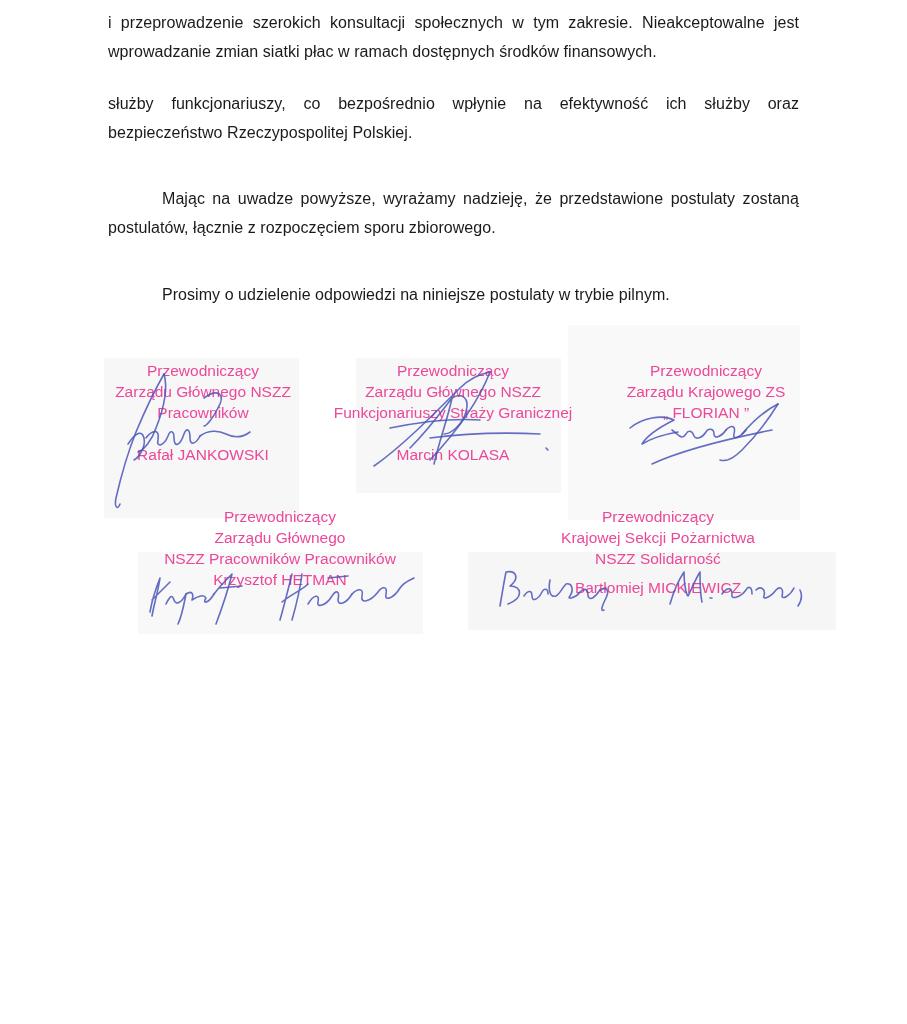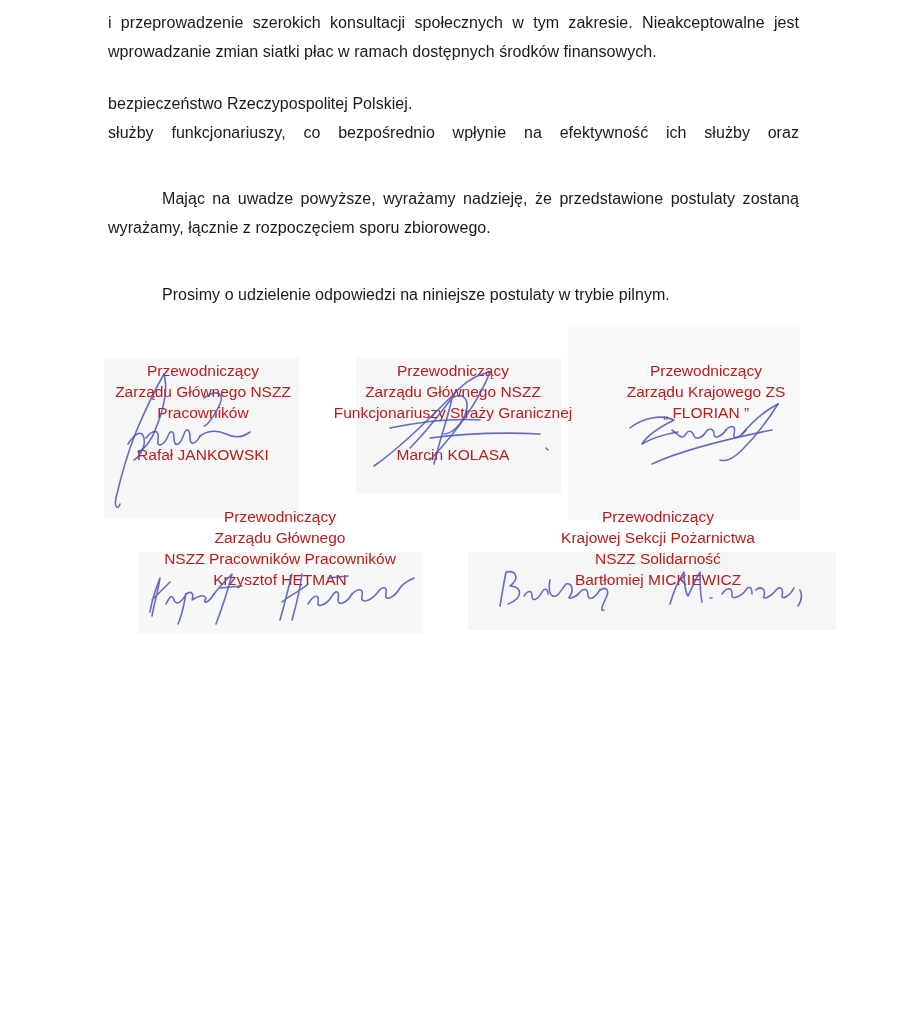--- a/index.html
+++ b/index.html
@@ -49,21 +49,21 @@
 
     .scan-bg {
       position: absolute;
       background: #f7f7f7;
     }
     .sig-block {
       position: absolute;
       text-align: center;
       font-size: 15.5px;
       line-height: 21px;
-      color: #b91c1c;
+      color: #ec4899;
       white-space: nowrap;
     }
     .sig-block .line { display: block; }
     .sig-block .name { display: block; margin-top: 21px; text-align: center; }
     .sig-block.tight .name { margin-top: 0; }
 
     .sig-svg {
       position: absolute;
       overflow: visible;
       pointer-events: none;
@@ -81,27 +81,27 @@
 <body>
 
 <div class="page">
 
   <div class="para" id="p1">
     <span class="ln">i przeprowadzenie szerokich konsultacji społecznych w tym zakresie. Nieakceptowalne jest</span>
     <span class="ln last">wprowadzanie zmian siatki płac w ramach dostępnych środków finansowych.</span>
   </div>
 
   <div class="para" id="p2">
+    <span class="ln">służby funkcjonariuszy, co bezpośrednio wpłynie na efektywność ich służby oraz</span>
     <span class="ln last">bezpieczeństwo Rzeczypospolitej Polskiej.</span>
-    <span class="ln">służby funkcjonariuszy, co bezpośrednio wpłynie na efektywność ich służby oraz</span>
   </div>
 
   <div class="para" id="p3">
     <span class="ln indent">Mając na uwadze powyższe, wyrażamy nadzieję, że przedstawione postulaty zostaną</span>
-    <span class="ln last">wyrażamy, łącznie z rozpoczęciem sporu zbiorowego.</span>
+    <span class="ln last">postulatów, łącznie z rozpoczęciem sporu zbiorowego.</span>
   </div>
 
   <div class="para" id="p4">
     <span class="ln indent last">Prosimy o udzielenie odpowiedzi na niniejsze postulaty w trybie pilnym.</span>
   </div>
 
   <div class="scan-bg" style="left:104px; top:358px; width:195px; height:160px;"></div>
   <div class="scan-bg" style="left:356px; top:358px; width:205px; height:135px;"></div>
   <div class="scan-bg" style="left:568px; top:325px; width:232px; height:195px; background:#f9f9f9;"></div>
   <div class="scan-bg" style="left:138px; top:552px; width:285px; height:82px; background:#f8f8f8;"></div>
@@ -167,21 +167,21 @@
     <path d="M150 10 C146 26, 142 42, 138 56 M140 38 C150 30, 160 26, 166 20 M160 10 C158 26, 154 42, 150 56"></path>
     <path d="M166 40 C172 30, 178 30, 176 38 C174 44, 184 42, 190 32 C194 26, 198 26, 196 36 C196 42, 204 40, 210 30"></path>
     <path d="M210 30 C216 24, 222 24, 220 32 C218 40, 228 38, 236 28 C240 22, 246 22, 244 30 C242 38, 252 34, 258 24 C262 18, 268 16, 272 14"></path>
     <path d="M186 14 L206 12"></path>
   </svg>
 
   <div class="sig-block tight" style="left:508px; top:506px; width:300px;">
     <span class="line">Przewodniczący</span>
     <span class="line">Krajowej Sekcji Pożarnictwa</span>
     <span class="line">NSZZ Solidarność</span>
-    <span class="name" style="margin-top:0;">Bartłomiej MICKIEWICZ</span>
+    <span class="name" style="margin-top:8px;">Bartłomiej MICKIEWICZ</span>
   </div>
   <svg class="sig-svg" style="left:490px; top:566px;" width="340" height="50" viewBox="0 0 340 50">
     <path d="M10 40 C12 28, 14 16, 16 6 C26 4, 30 12, 20 20 C32 20, 34 32, 18 38"></path>
     <path d="M34 30 C38 24, 42 24, 42 30 C42 36, 48 34, 52 26 C54 22, 58 22, 58 28"></path>
     <path d="M60 14 C58 24, 60 32, 66 30 C70 28, 72 22, 76 18 C82 16, 84 24, 80 30 C76 34, 86 32, 90 26 C94 22, 98 22, 98 30 C100 36, 106 30, 110 24"></path>
     <path d="M110 24 C116 20, 120 24, 116 32 C112 40, 110 46, 114 44"></path>
     <path d="M180 38 C184 24, 190 12, 194 6 C194 18, 196 28, 198 30 C202 22, 206 12, 210 6 C210 18, 210 28, 212 36"></path>
     <path d="M220 32 L222 32 M232 28 C236 22, 242 20, 242 28 C240 34, 250 32, 256 24 C258 20, 262 20, 262 28"></path>
     <path d="M266 24 C270 20, 276 22, 274 30 C272 34, 280 32, 286 24 C290 20, 294 22, 292 30 C292 34, 300 30, 304 22 M310 24 C312 28, 312 34, 308 40"></path>
   </svg>

